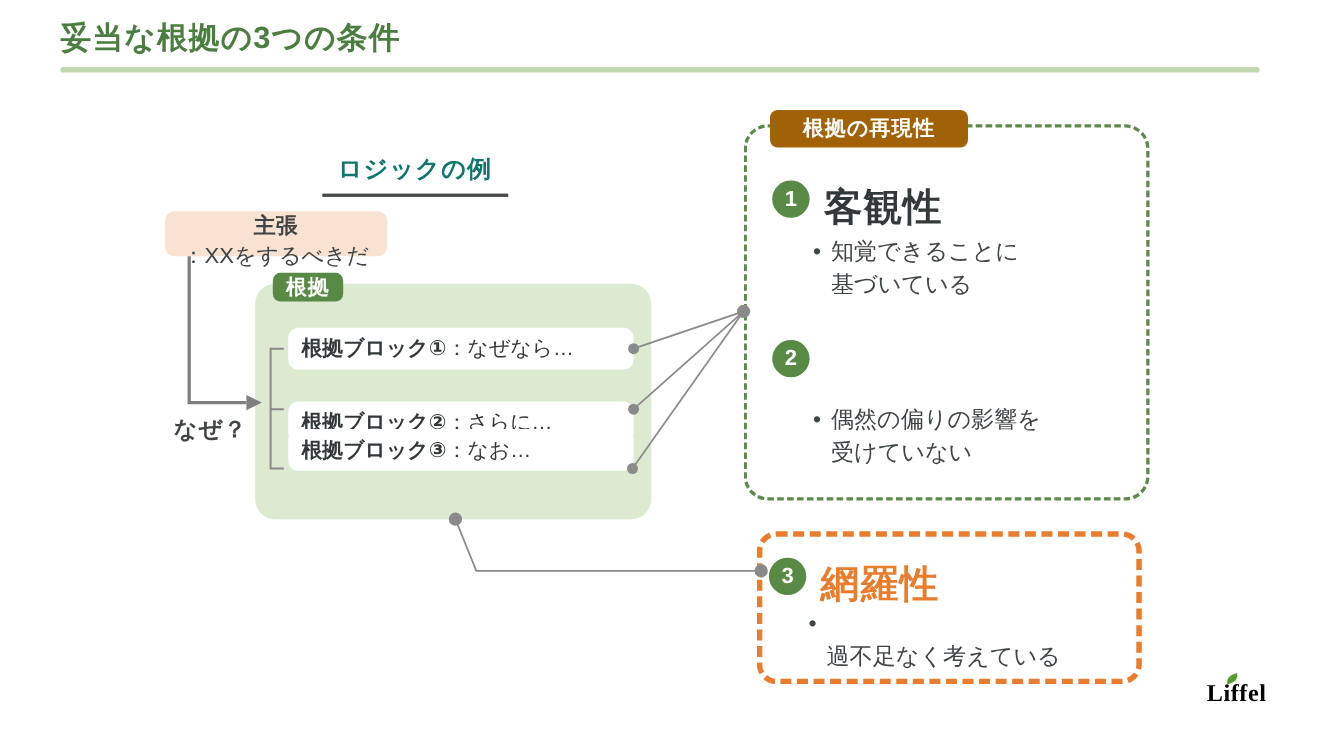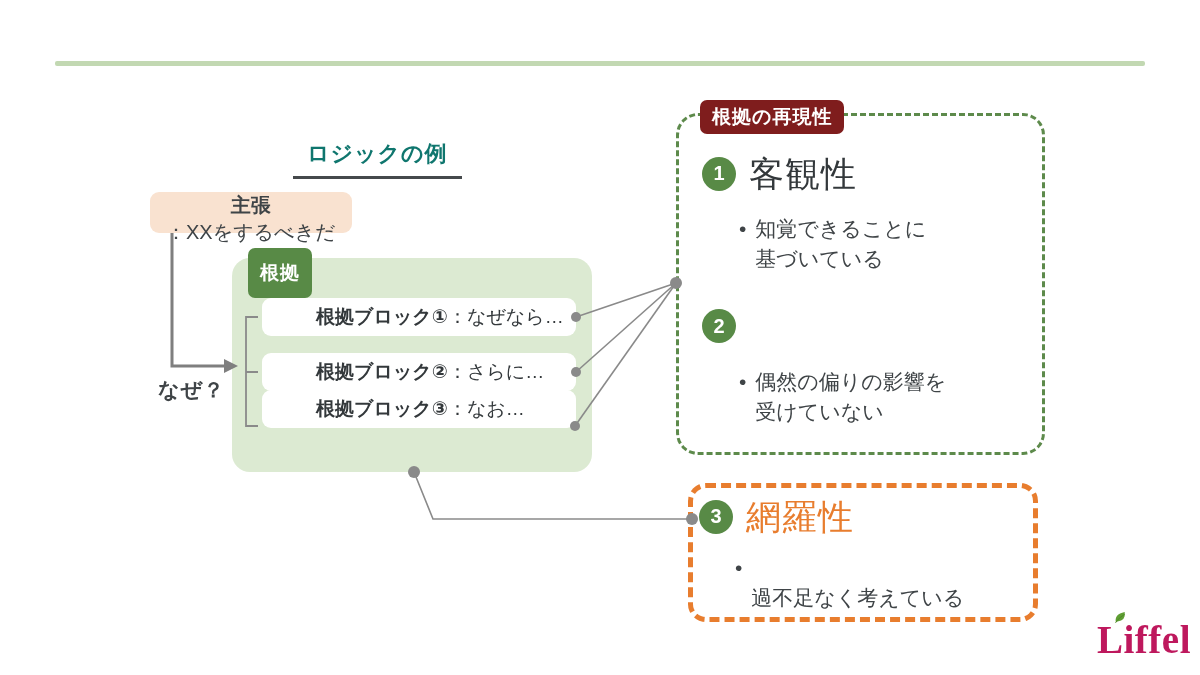--- a/index.html
+++ b/index.html
@@ -38,50 +38,50 @@
     font-size: 21px; font-weight: 700; color: #3f4447; letter-spacing: 1px;
   }
   
   .grounds-box {
     position: absolute; left: 232px; top: 258px; width: 360px; height: 214px;
     background: #dcead2; border-radius: 18px;
   }
   .grounds-badge {
     position: absolute; left: 248px; top: 248px;
     background: #588a46; color: #ffffff; font-size: 19px; font-weight: 700;
-    padding: 12px 12px; border-radius: 7px; letter-spacing: 1px; z-index: 3;
+    padding: 0 12px; border-radius: 7px; letter-spacing: 1px; z-index: 3;
   }
   .block {
     position: absolute; left: 30px; width: 314px; height: 38px;
     background: #ffffff; border-radius: 9px;
     display: flex; align-items: center; padding-left: 12px;
     font-size: 19px; color: #33383b; white-space: nowrap;
   }
-  .block .lbl { font-weight: 700; margin-left: 42px; }
+  .block .lbl { font-weight: 700; }
   .block-1 { top: 40px; }
-  .block-2 { top: 95px; padding-left: 12px; }
+  .block-2 { top: 107px; padding-left: 12px; }
   .block-3 { top: 132px; }
   
   .repro-box {
     position: absolute; left: 676px; top: 113px; width: 369px; height: 342px;
     border: 3px dashed #5d8a4b; border-radius: 22px;
   }
   .repro-badge {
     position: absolute; left: 21px; top: -16px;
-    background: #7f1d1d; color: #ffffff; font-size: 19px; font-weight: 700;
-    padding: 4px 12px; border-radius: 7px; letter-spacing: 1px;
+    background: #a16207; color: #ffffff; font-size: 19px; font-weight: 700;
+    padding: 4px 30px; border-radius: 7px; letter-spacing: 1px;
   }
   .cond-item { position: absolute; display: flex; align-items: center; gap: 13px; }
   .num-badge {
     width: 34px; height: 34px; border-radius: 50%;
     background: #588a46; color: #ffffff;
     display: flex; align-items: center; justify-content: center;
     font-size: 20px; font-weight: 700; flex: none;
   }
-  .cond-title { font-size: 35px; font-weight: 400; color: #33383b; letter-spacing: 1px; line-height: 1; }
+  .cond-title { font-size: 35px; font-weight: 700; color: #33383b; letter-spacing: 1px; line-height: 1; margin-top: 15px; }
   .cond-bullet {
     position: absolute; display: flex; gap: 9px;
     font-size: 21px; line-height: 1.42; color: #3f4447;
   }
   .cond-bullet .dot { flex: none; }
   .item-1 { left: 23px; top: 40px; }
   .bullet-1 { left: 60px; top: 98px; }
   .item-2 { left: 23px; top: 193px; }
   .bullet-2 { left: 60px; top: 251px; }
   .compre-box {
@@ -93,31 +93,32 @@
   .bullet-3 { left: 42px; top: 65px; }
   
   .overlay {
     position: absolute; left: 0; top: 0; width: 1200px; height: 675px;
     pointer-events: none; z-index: 4;
   }
   
   .logo {
     position: absolute; left: 1097px; top: 617px;
     font-family: "Liberation Serif", "DejaVu Serif", serif;
-    font-size: 39px; font-weight: 600; color: #be185d; letter-spacing: 0.5px;
+    font-size: 22px; font-weight: 600; color: #000000; letter-spacing: 0.5px;
   }
   .logo-leaf {
     position: absolute; left: 15px; top: -7px; width: 17px; height: 17px;
   }
 </style>
 </head>
 <body>
 
 <div class="canvas">
 
+  <div class="title">妥当な根拠の3つの条件</div>
   <div class="title-rule"></div>
 
   <div class="logic-heading">ロジックの例</div>
 
   <div class="claim-box">
     <span class="lbl">主張</span>
       <span>：XXをするべきだ</span>
   </div>
 
   <div class="why-label">なぜ？</div>

